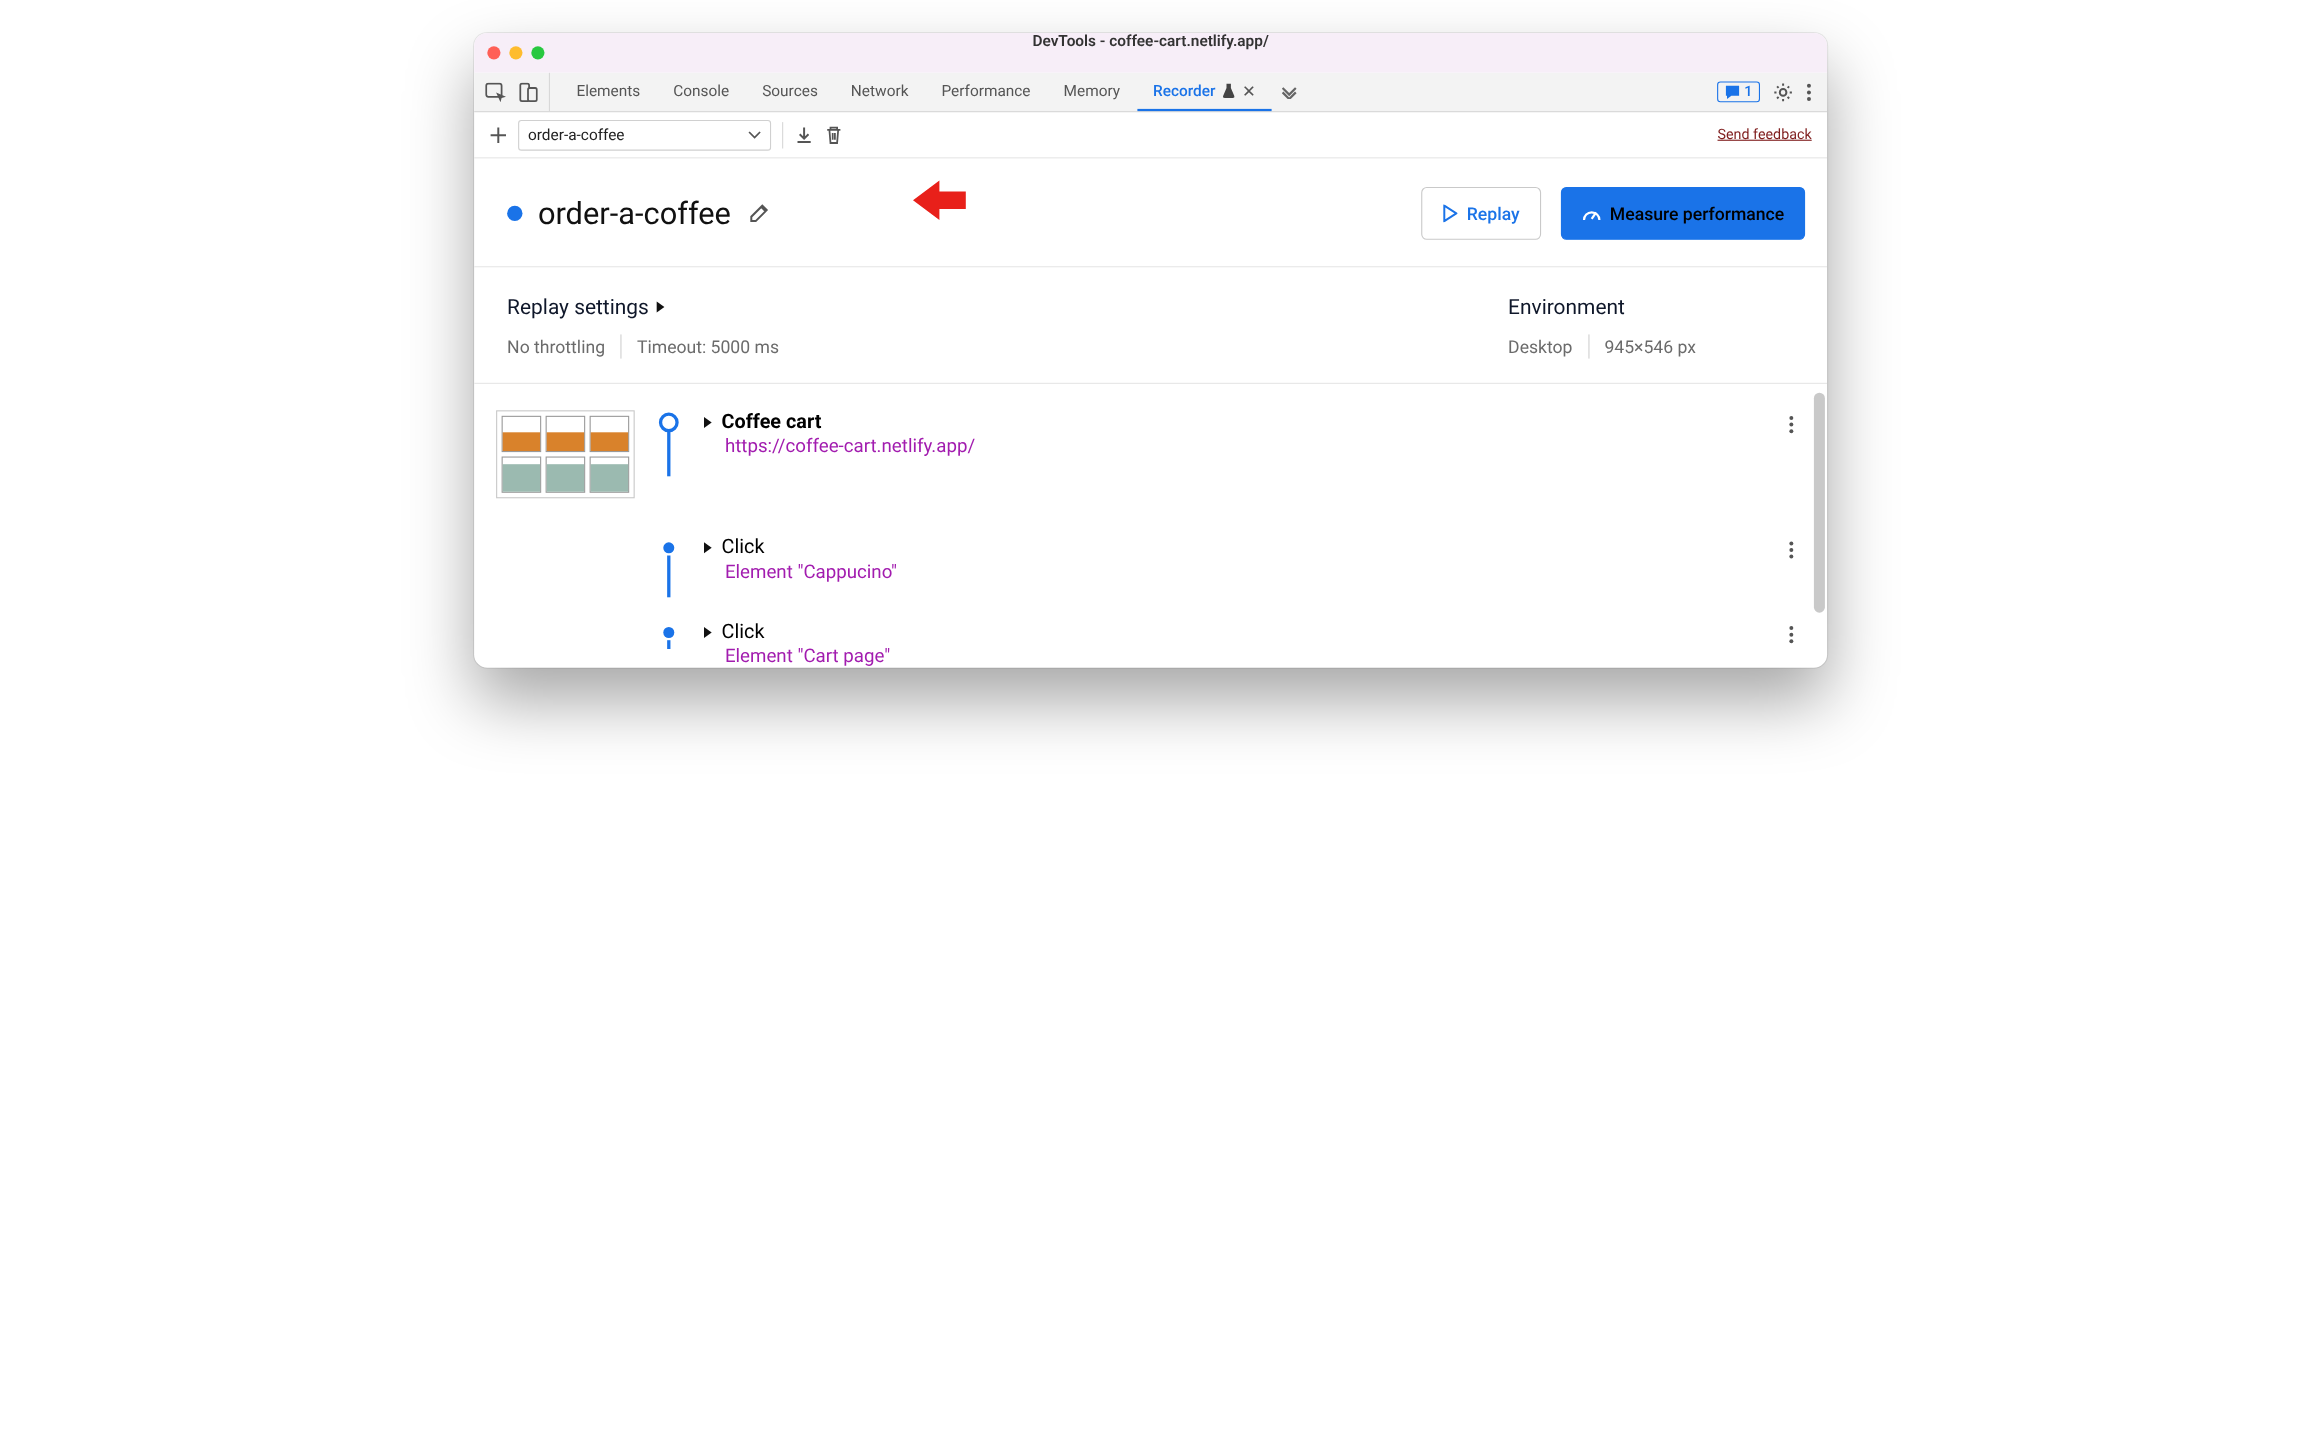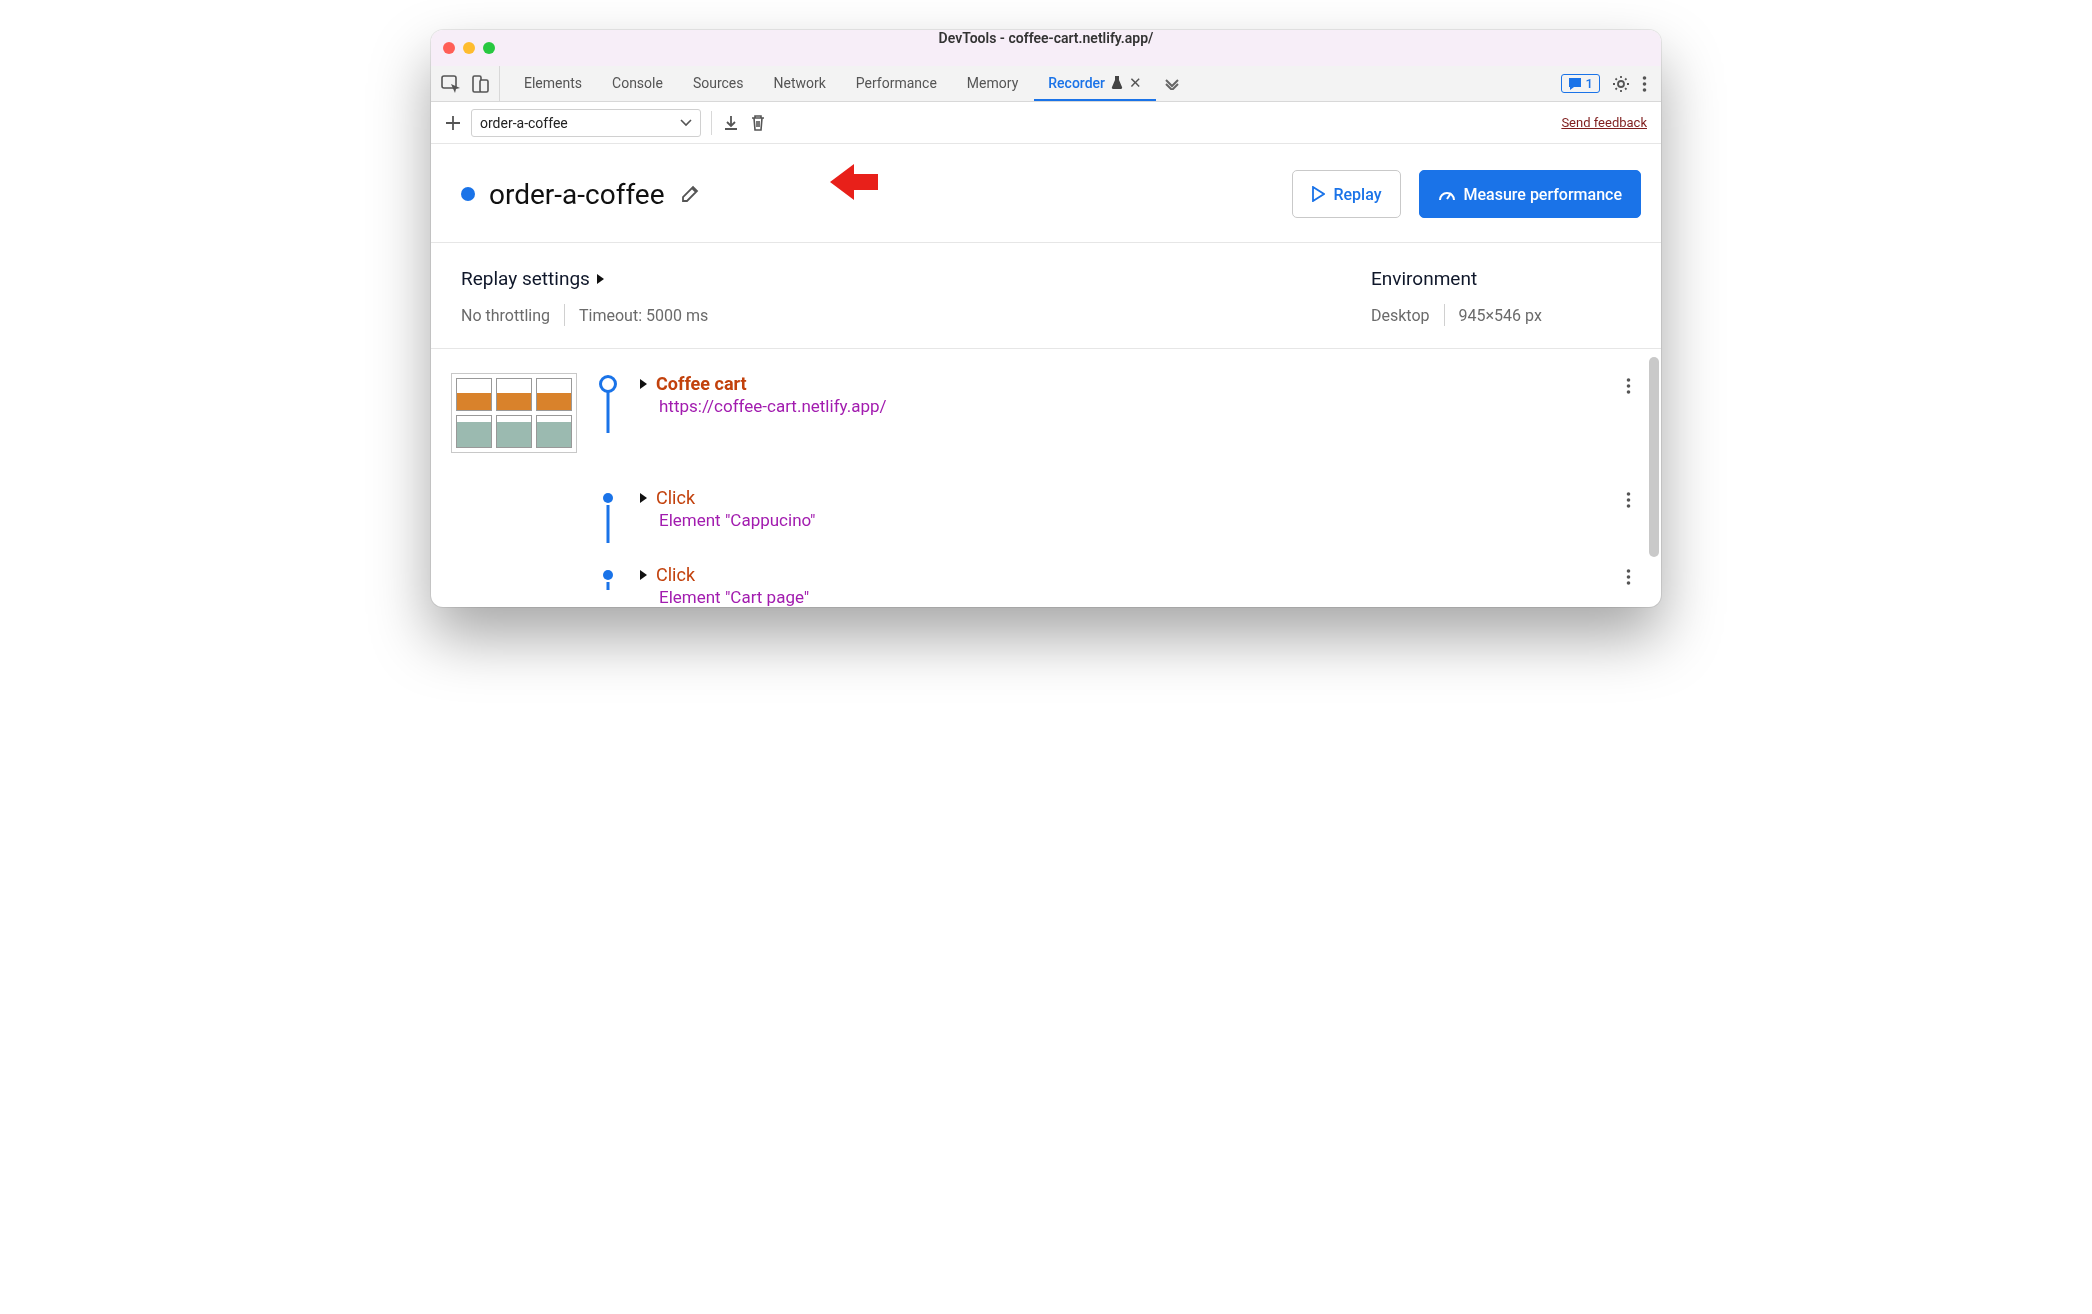--- a/index.html
+++ b/index.html
@@ -87,21 +87,21 @@
   .dot-blue { width:14px; height:14px; border-radius:50%; background:#1a73e8; }
   .rec-title { font-size:28px; font-weight:400; color:#111; }
   .edit-icon { color:#555; cursor:pointer; }
   .rec-actions { margin-left:auto; display:flex; gap:18px; }
   .btn {
     display:inline-flex; align-items:center; gap:8px;
     height:48px; padding:0 18px; border-radius:5px;
     font-size:16px; font-weight:500; cursor:pointer;
   }
   .btn-outline { background:#fff; border:1px solid #c9c9c9; color:#1a73e8; }
-  .btn-primary { background:#1a73e8; border:1px solid #1a73e8; color:#ffffff; }
+  .btn-primary { background:#1a73e8; border:1px solid #1a73e8; color:#000000; }
   .annotation-arrow { position:absolute; left:395px; top:18px; }
   
   .settings-row {
     display:flex; padding: 24px 30px 22px 30px;
     border-bottom:1px solid #e6e6e6;
   }
   .settings-col-left { flex:1; }
   .settings-col-right { text-align:left; min-width:260px; }
   .settings-heading { font-size:19px; color:#0f172a; display:flex; align-items:center; gap:6px; margin-bottom:14px; }
   .settings-details { display:flex; align-items:center; gap:14px; color:#6b6b6b; font-size:16px; }
@@ -127,21 +127,21 @@
   .timeline-dot {
     width:10px; height:10px; background:#1a73e8; border-radius:50%; margin-top:6px; z-index:1;
   }
   .timeline-line {
     position:absolute; top:18px; bottom:-40px; left:50%; width:3px; background:#1a73e8; transform:translateX(-50%);
     z-index:0;
   }
   .step-body { flex:1; padding-top:0;}
   .step-title-row { display:flex; align-items:center; gap:8px; }
   .caret { cursor:pointer; color:#333; }
-  .step-title { font-size:18px; color:#c2410c; }
+  .step-title { font-size:18px; color:#000000; }
   .step-title.bold { font-weight:700; }
   .step-sub { font-size:17px; color:#a21caf; margin-left:20px; margin-top:2px;}
   .step-menu { margin-left:auto; margin-right:10px; color:#555; cursor:pointer; align-self:flex-start; padding-top:4px;}
   .steps-scrollbar {
     position:absolute; right:2px; top:8px; width:10px; height:200px;
     background:#c9c9c9; border-radius:6px;
   }
   svg { display:block; }
 </style>
 </head>

